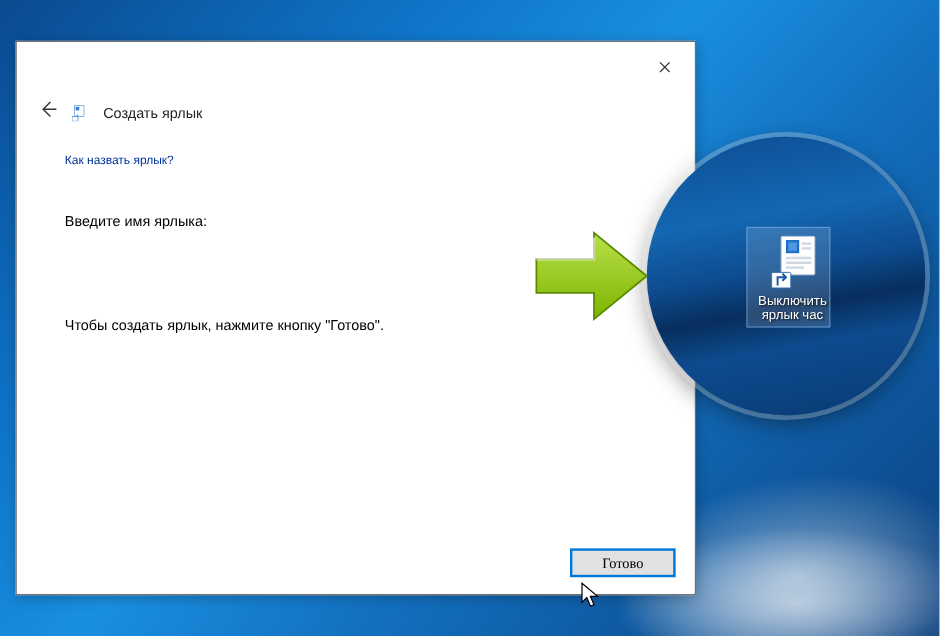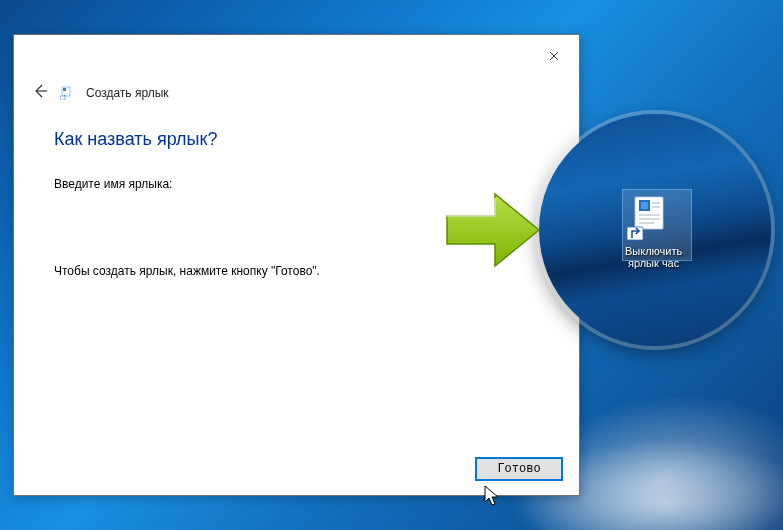--- a/index.html
+++ b/index.html
@@ -24,38 +24,38 @@
     cursor: default;
   }
   .header-row {
     position: absolute; left: 18px; top: 48px; display: flex; align-items: center; gap: 12px;
   }
   .back-arrow { font-size: 16px; color: #333; }
   .mini-icon { width: 14px; height: 14px; display:inline-flex; align-items:center; justify-content:center;}
   .mini-icon svg { width:14px; height:14px; }
   .header-title { font-size: 12px; color: #222; }
   .question {
-    position: absolute; left: 40px; top: 94px; font-size: 18px; color: #003399;
+    position: absolute; left: 40px; top: 94px; font-size: 10px; color: #003399;
   }
   .field-label {
     position: absolute; left: 40px; top: 142px; font-size: 12px; color: #000;
   }
   .name-input {
     position: absolute; left: 40px; top: 162px; width: 337px; height: 24px;
     border: 1px solid #0078d7; background: #fff; padding: 0 4px;
     font-family: inherit; font-size: 12px; color: #000; outline: none;
   }
   .hint {
     position: absolute; left: 40px; top: 229px; font-size: 12px; color: #000;
   }
   .buttons {
     position: absolute; right: 16px; bottom: 14px; display: flex; gap: 10px;
   }
   .btn {
-    width: 88px; height: 24px; font-size: 12px; font-family: Liberation Mono, monospace;
+    width: 88px; height: 24px; font-size: 12px; font-family: Liberation Serif, serif;
     background: #e1e1e1; border: 1px solid #adadad; color: #000;
     cursor: default;
   }
   .btn.primary { border: 2px solid #0078d7; background: #e1e1e1; }
   .cursor {
     position: absolute; left: 484px; top: 485px; pointer-events: none;
     z-index: 50;
   }
   .arrow-callout {
     position: absolute; left: 441px; top: 186px; width: 104px; height: 88px;
@@ -63,22 +63,22 @@
   }
   .zoom-circle {
     position: absolute; left: 539px; top: 114px; width: 232px; height: 232px;
     border-radius: 50%; overflow: hidden;
     box-shadow: 0 0 0 4px rgba(255,255,255,0.25), 0 6px 20px rgba(0,0,0,0.45);
     z-index: 20;
     background: linear-gradient(170deg, #0c4d92 0%, #1467b3 30%, #0d4b8e 48%, #072e5d 60%, #0d4b8e 72%, #0a3a74 100%);
   }
   .zoom-inner { position: relative; width: 100%; height: 100%; }
   .zoom-tile {
-    position: absolute; left: 83px; top: 75px; width: 70px; height: 72px;
-    display: flex; flex-direction: column; align-items: flex-start; gap: 3px;
+    position: absolute; left: 83px; top: 75px; width: 70px; height: 84px;
+    display: flex; flex-direction: column; align-items: flex-end; gap: 3px;
     padding: 4px 2px 2px 2px;
     background: rgba(255,255,255,0.15);
     border: 1px solid rgba(130,190,255,0.5);
   }
   .shortcut-icon { width: 48px; height: 48px; position: relative; }
   .zoom-label {
     text-align: center; color: #fff; font-size: 11px; line-height: 12px;
     text-shadow: 1px 1px 2px rgba(0,0,0,0.9);
   }
   .desk-light {

